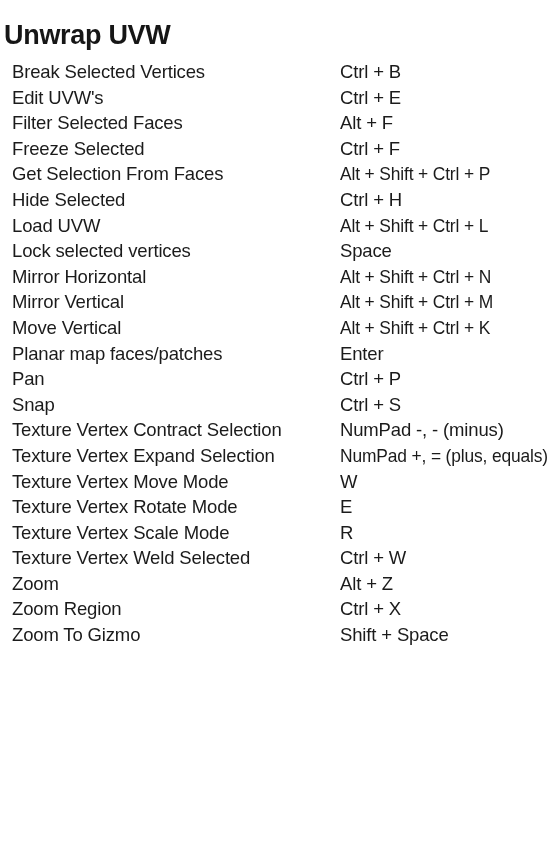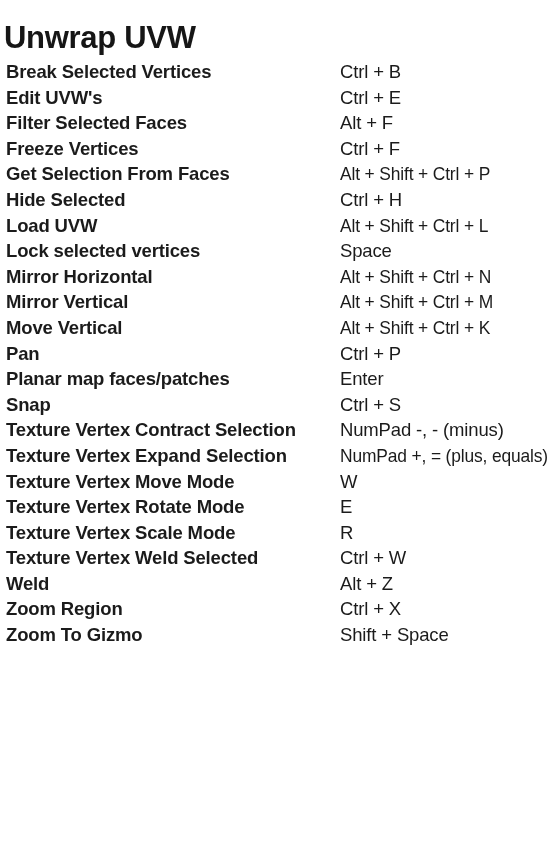--- a/index.html
+++ b/index.html
@@ -21,21 +21,21 @@
     width: 547px;
     height: 860px;
     box-sizing: border-box;
     padding: 0;
   }
 
   .page-title {
     position: absolute;
     left: 4px;
     top: 2px;
-    font-size: 31px;
+    font-size: 27px;
     line-height: 30px;
     font-weight: bold;
     letter-spacing: -0.3px;
     color: #161616;
     white-space: nowrap;
   }
 
   .shortcut-table {
     position: absolute;
     left: 0;
@@ -55,24 +55,23 @@
     vertical-align: bottom;
     font-size: 18.5px;
     line-height: 25.6px;
     color: #1b1b1b;
     white-space: nowrap;
     overflow: visible;
   }
 
   td.cmd-cell {
     width: 340px;
-    padding-left: 6px;
+    padding-left: 12px;
     box-sizing: border-box;
     letter-spacing: -0.15px;
-    font-weight: bold;
   }
 
   td.key-cell {
     width: 207px;
     padding-left: 0px;
     box-sizing: border-box;
     letter-spacing: -0.15px;
   }
   td.key-cell.condensed-light {
     transform: scaleX(0.94);
@@ -96,21 +95,21 @@
         </tr>
         <tr>
           <td class="cmd-cell">Edit UVW's</td>
           <td class="key-cell">Ctrl + E</td>
         </tr>
         <tr>
           <td class="cmd-cell">Filter Selected Faces</td>
           <td class="key-cell">Alt + F</td>
         </tr>
         <tr>
-          <td class="cmd-cell">Freeze Vertices</td>
+          <td class="cmd-cell">Freeze Selected</td>
           <td class="key-cell">Ctrl + F</td>
         </tr>
         <tr>
           <td class="cmd-cell">Get Selection From Faces</td>
           <td class="key-cell condensed-light">Alt + Shift + Ctrl + P</td>
         </tr>
         <tr>
           <td class="cmd-cell">Hide Selected</td>
           <td class="key-cell">Ctrl + H</td>
         </tr>
@@ -128,26 +127,26 @@
         </tr>
         <tr>
           <td class="cmd-cell">Mirror Vertical</td>
           <td class="key-cell condensed-light">Alt + Shift + Ctrl + M</td>
         </tr>
         <tr>
           <td class="cmd-cell">Move Vertical</td>
           <td class="key-cell condensed-light">Alt + Shift + Ctrl + K</td>
         </tr>
         <tr>
+          <td class="cmd-cell">Planar map faces/patches</td>
+          <td class="key-cell">Enter</td>
+        </tr>
+        <tr>
           <td class="cmd-cell">Pan</td>
           <td class="key-cell">Ctrl + P</td>
-        </tr>
-        <tr>
-          <td class="cmd-cell">Planar map faces/patches</td>
-          <td class="key-cell">Enter</td>
         </tr>
         <tr>
           <td class="cmd-cell">Snap</td>
           <td class="key-cell">Ctrl + S</td>
         </tr>
         <tr>
           <td class="cmd-cell">Texture Vertex Contract Selection</td>
           <td class="key-cell">NumPad -,  - (minus)</td>
         </tr>
         <tr>
@@ -164,21 +163,21 @@
         </tr>
         <tr>
           <td class="cmd-cell">Texture Vertex Scale Mode</td>
           <td class="key-cell">R</td>
         </tr>
         <tr>
           <td class="cmd-cell">Texture Vertex Weld Selected</td>
           <td class="key-cell">Ctrl + W</td>
         </tr>
         <tr>
-          <td class="cmd-cell">Weld</td>
+          <td class="cmd-cell">Zoom</td>
           <td class="key-cell">Alt + Z</td>
         </tr>
         <tr>
           <td class="cmd-cell">Zoom Region</td>
           <td class="key-cell">Ctrl + X</td>
         </tr>
         <tr>
           <td class="cmd-cell">Zoom To Gizmo</td>
           <td class="key-cell">Shift + Space</td>
         </tr>

